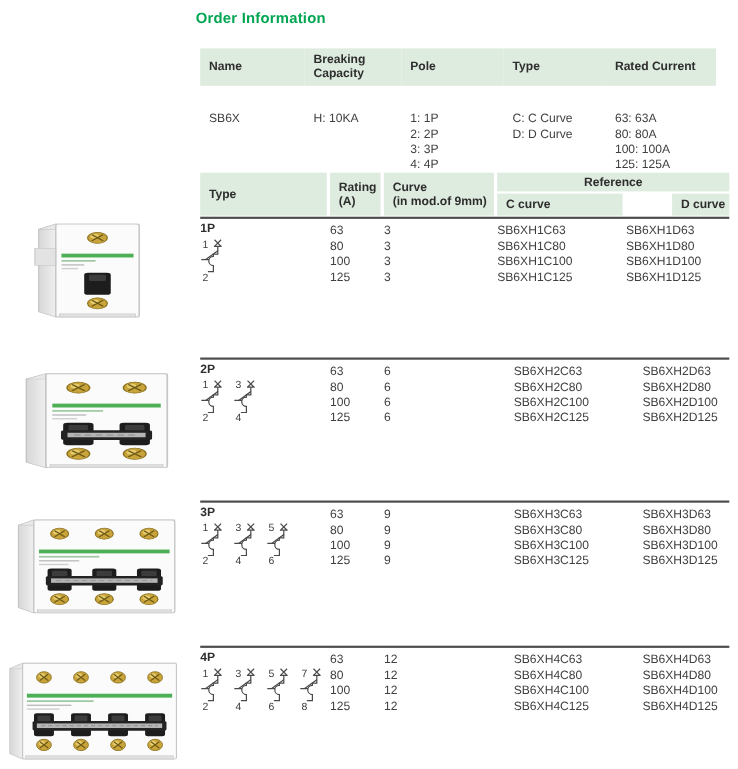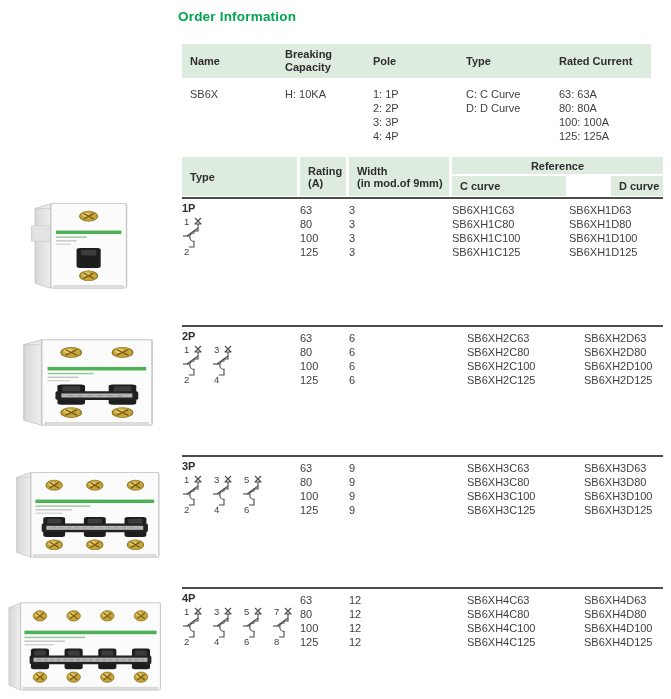--- a/index.html
+++ b/index.html
@@ -11,21 +11,21 @@
     position:absolute;left:178px;top:9px;margin:0;
     font-size:13.5px;font-weight:bold;color:#00A551;letter-spacing:.2px;
   }
   
   .t1{position:absolute;left:182px;top:44px;width:481px;}
   .t1-head,.t1-body{display:grid;grid-template-columns:95px 88px 93px 93px 100px;column-gap:0;}
   .t1-hcell{
     background:#DEEBDF;min-height:34px;display:flex;align-items:center;
     font-weight:bold;font-size:11px;color:#2e2e2e;padding-left:8px;box-sizing:border-box;line-height:13px;
   }
-  .t1-col{padding:9px 0 0 8px;box-sizing:border-box;}
+  .t1-col{padding:23px 0 0 8px;box-sizing:border-box;}
   .t1-line{font-size:11px;line-height:14px;white-space:nowrap;}
   
   .t2head{
     position:absolute;left:182px;top:157px;width:481px;
     display:grid;grid-template-columns:115px 46px 100px 114px 1fr;
     grid-template-rows:17px 20px;column-gap:3px;row-gap:2px;
     border-bottom:2px solid #4d4d4d;padding-bottom:1px;
   }
   .t2cell{background:#DEEBDF;font-weight:bold;font-size:11px;color:#2e2e2e;
     box-sizing:border-box;padding-left:8px;display:flex;flex-direction:column;justify-content:center;line-height:12px;}
@@ -92,21 +92,21 @@
 
   <div class="t2head">
     <div class="t2cell span2">
       <span>Type</span>
     </div>
     <div class="t2cell span2">
       <span>Rating</span>
       <span>(A)</span>
     </div>
     <div class="t2cell span2">
-      <span>Width</span>
+      <span>Curve</span>
       <span>(in mod.of 9mm)</span>
     </div>
     <div class="t2cell ccell">
       <span>C curve</span>
     </div>
     <div class="t2cell refcell">
       <span>Reference</span>
     </div>
     <div class="t2cell dcell">
       <span>D curve</span>

